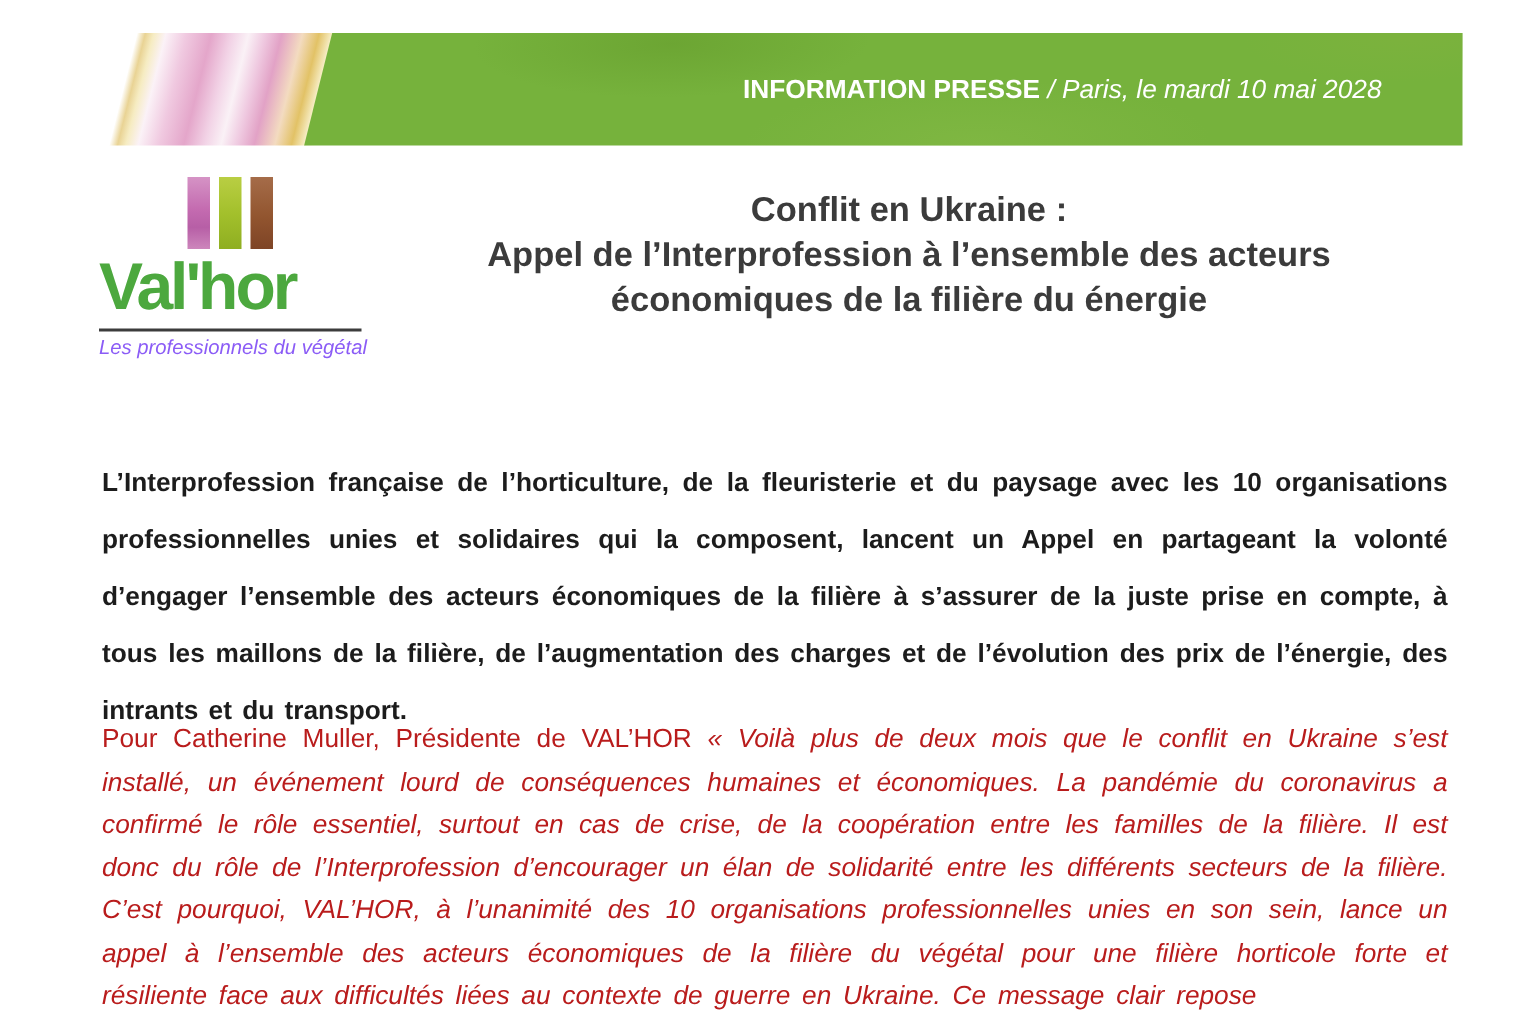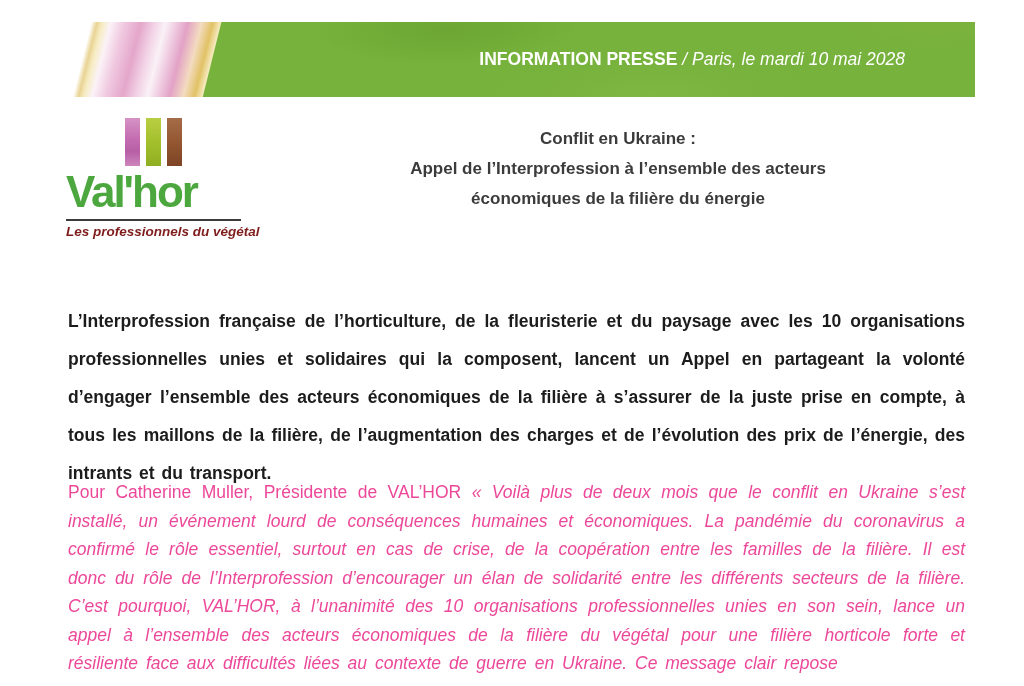--- a/index.html
+++ b/index.html
@@ -39,21 +39,21 @@
     transform-origin: bottom left;
     background:
       radial-gradient(ellipse 220px 60px at 28% 15%, rgba(96,150,40,0.45), rgba(96,150,40,0) 60%),
       radial-gradient(ellipse 260px 70px at 55% 90%, rgba(140,190,75,0.40), rgba(140,190,75,0) 60%),
       radial-gradient(ellipse 180px 50px at 88% 10%, rgba(128,178,62,0.55), rgba(128,178,62,0) 60%),
       #76b23c;
   }
   .banner-text {
     position: absolute; inset: 0;
     display: flex; align-items: center; justify-content: flex-end;
-    padding-right: 70px;
+    padding-right: 54px;
     color: #ffffff;
     font-size: 17.5px;
     white-space: pre;
   }
   .banner-text .bold-part { font-weight: bold; }
   .banner-text .italic-part { font-style: italic; font-weight: normal; }
 
   
   .logo {
     position: absolute; left: 66px; top: 118px;
@@ -76,32 +76,31 @@
     letter-spacing: -2px;
   }
   .logo-rule {
     height: 0;
     border-top: 2px solid #3c3c3c;
     margin: 3px 0 3px 0;
   }
   .logo-tagline {
     font-style: italic;
     font-size: 13.5px;
-    color: #7f1d1d;
+    color: #8b5cf6;
     white-space: nowrap;
-    font-weight: bold;
   }
 
   
   .doc-title {
-    position: absolute; left: 256px; top: 124px;
+    position: absolute; left: 244px; top: 124px;
     width: 724px;
     text-align: center;
     font-weight: bold;
-    font-size: 17px;
+    font-size: 23px;
     line-height: 30px;
     color: #3b3b3b;
   }
 
   
   .para1 {
     position: absolute; left: 68px; top: 302px;
     width: 897px;
     font-weight: bold;
     font-size: 17.5px;
@@ -109,21 +108,21 @@
     text-align: justify;
     color: #1c1c1c;
     word-spacing: 2px;
   }
   .para2 {
     position: absolute; left: 68px; top: 478px;
     width: 897px;
     font-size: 17.5px;
     line-height: 28.5px;
     text-align: justify;
-    color: #ec4899;
+    color: #b91c1c;
     word-spacing: 3px;
   }
   .para2 .quote { font-style: italic; }
 </style>
 </head>
 <body>
 
 <div class="banner">
   <div class="petal-stripe"></div>
   <div class="banner-green"></div>

